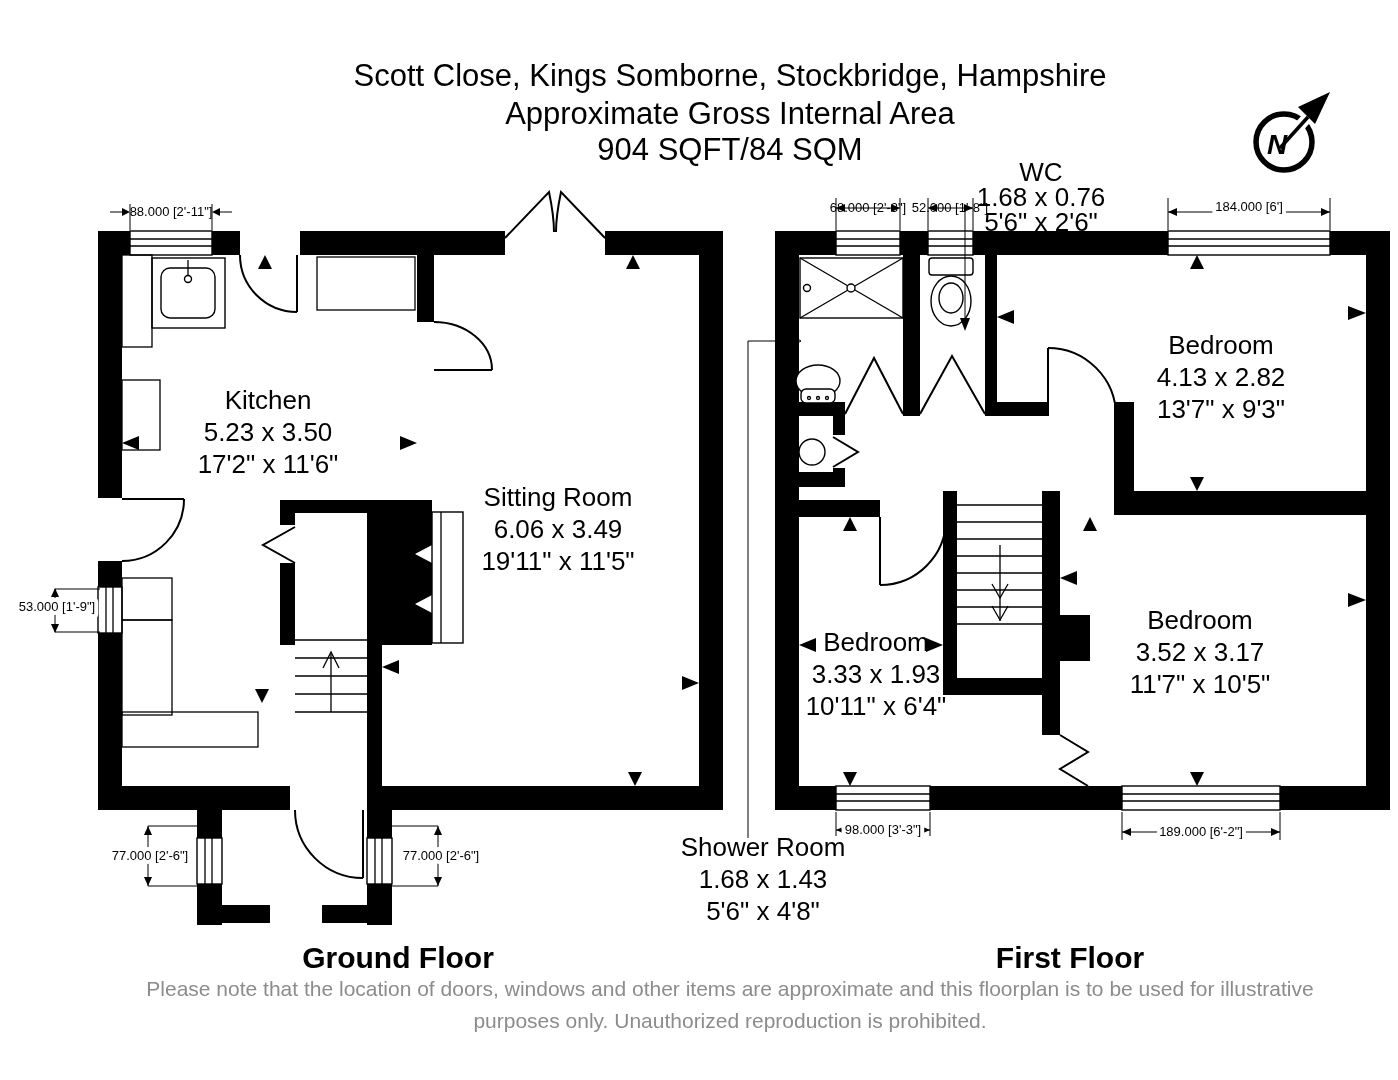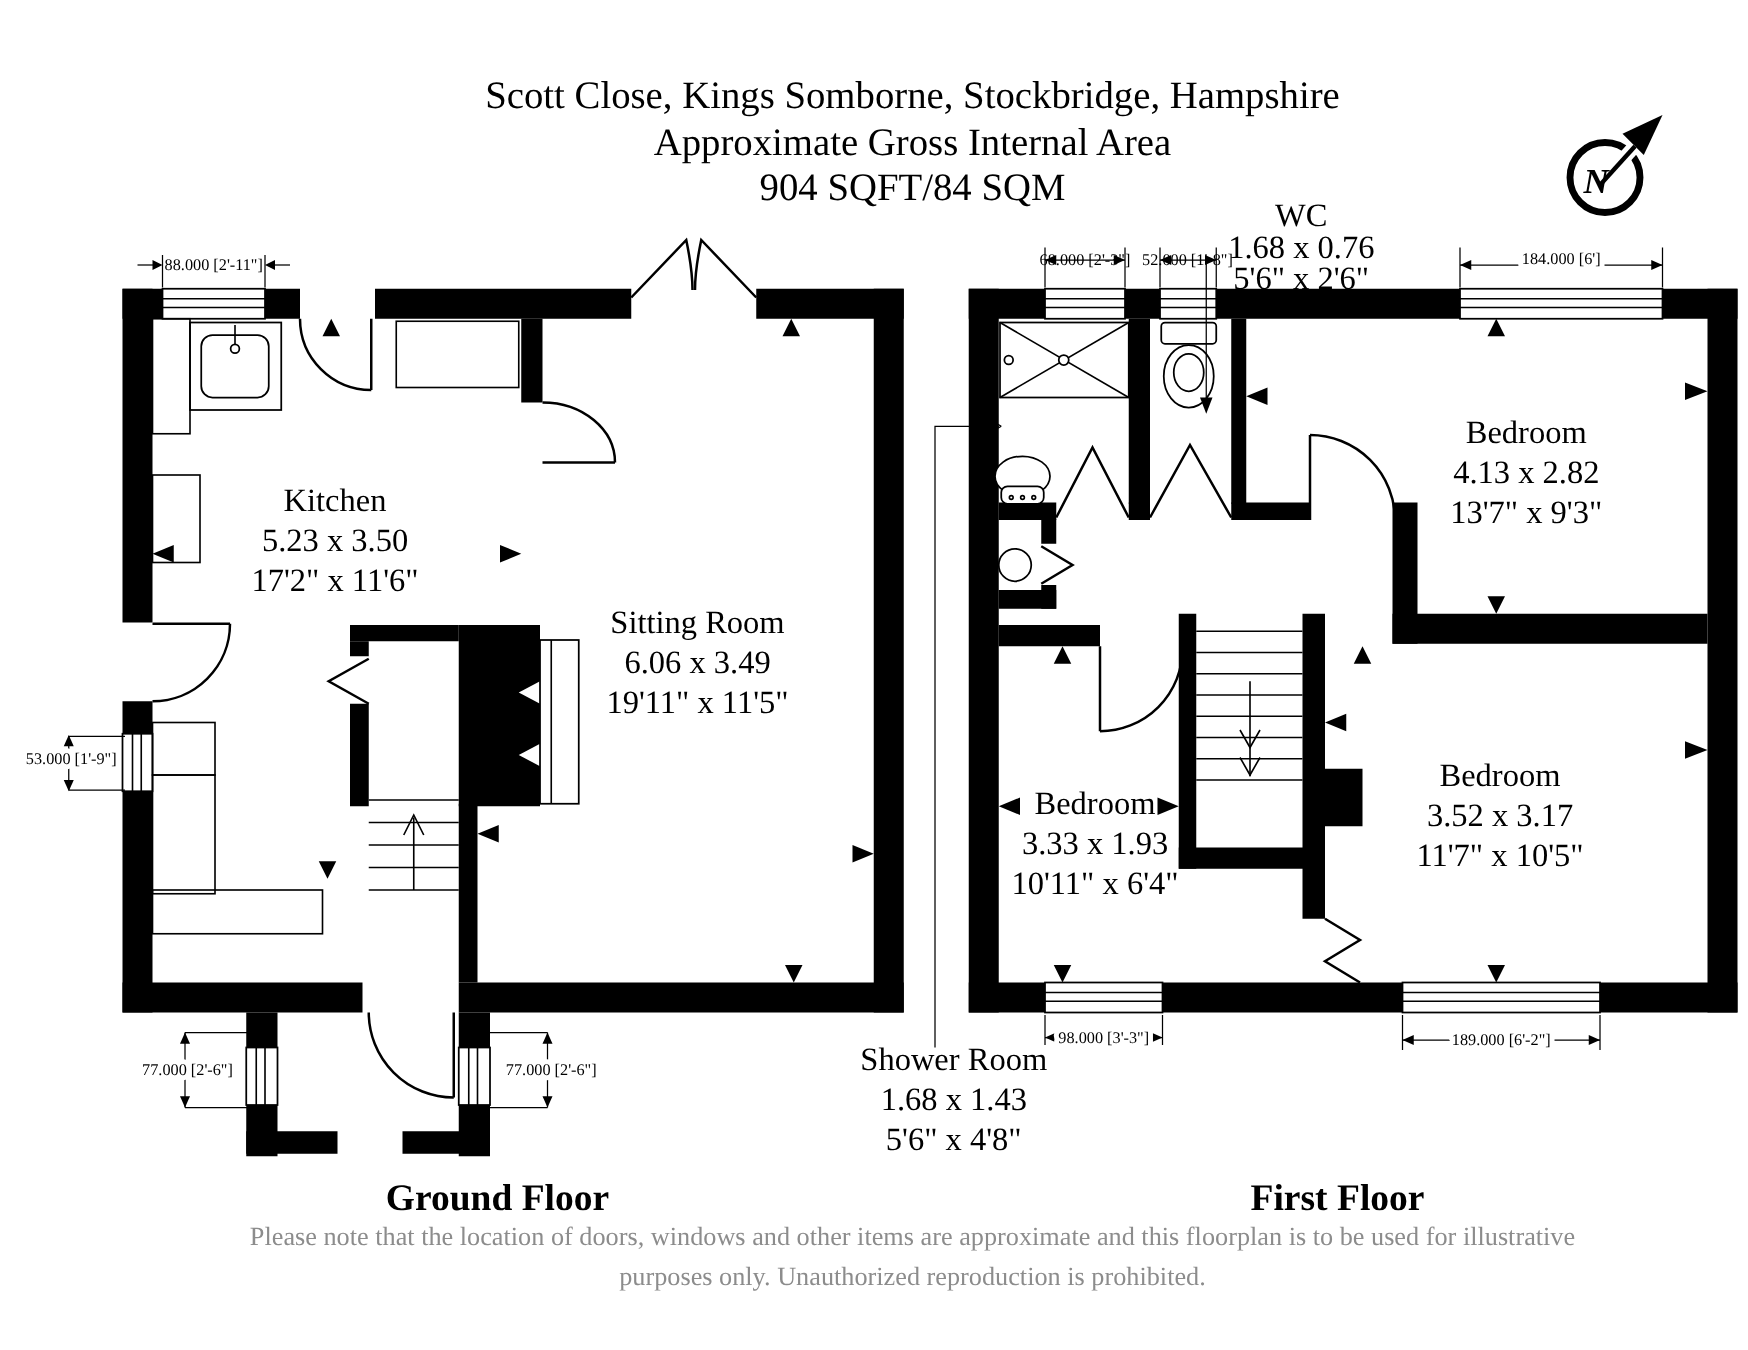--- a/index.html
+++ b/index.html
@@ -1,17 +1,17 @@
 <!DOCTYPE html>
 <html><head>
 <meta charset="utf-8">
 <style>
   html,body{margin:0;padding:0;background:#fff;}
   .canvas{position:relative;width:1398px;height:1080px;background:#ffffff;overflow:hidden;
-          font-family:Liberation Serif, serif;}
+          font-family:Liberation Sans, sans-serif;}
   svg{position:absolute;left:0;top:0;}
   
   .w{fill:#000;}
   
   .ln{fill:none;stroke:#000;stroke-width:1.3;}
   .d{fill:none;stroke:#000;stroke-width:2;}
   .dim{fill:none;stroke:#000;stroke-width:1;}
   .win{fill:#fff;stroke:#000;stroke-width:1.4;}
   .fx{fill:#fff;stroke:#000;stroke-width:1.4;}
   .tri{fill:#000;}

